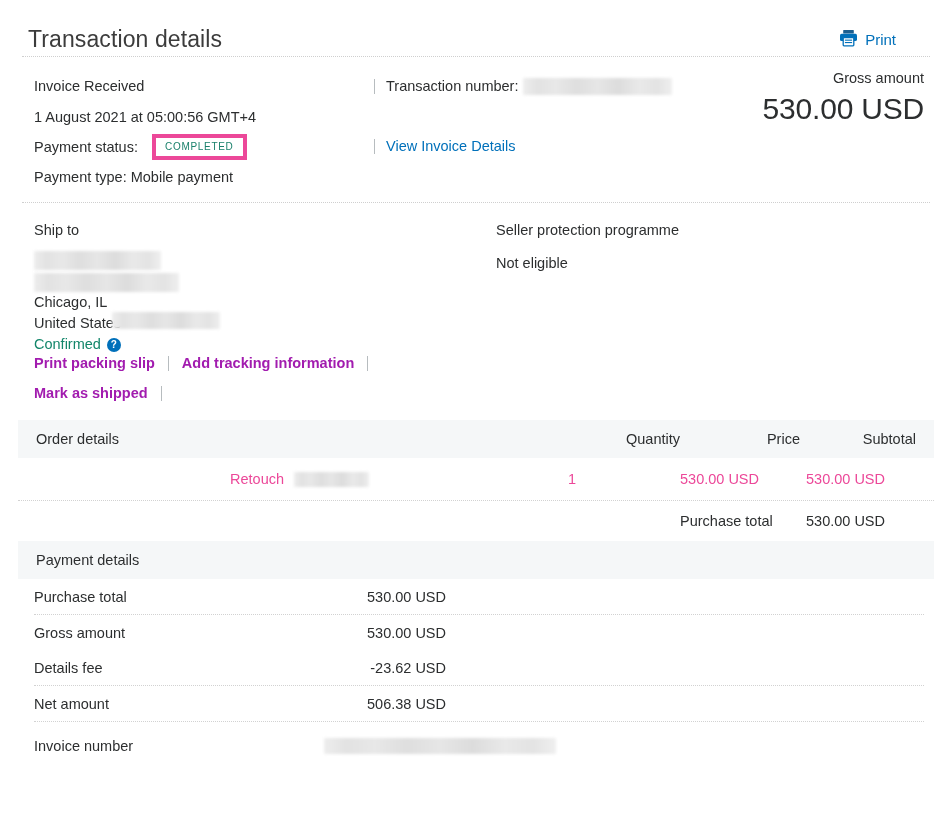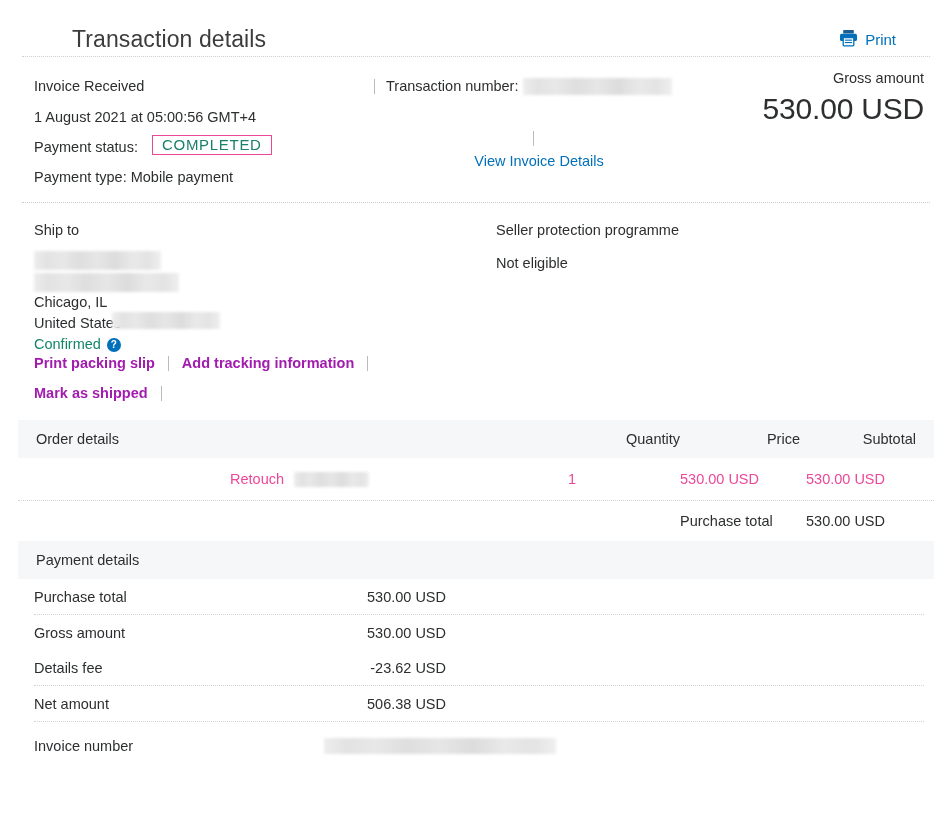--- a/index.html
+++ b/index.html
@@ -26,21 +26,20 @@
   }
 
   
   .header {
     display: flex;
     align-items: center;
     justify-content: space-between;
     padding: 22px 28px 0 28px;
     height: 56px;
     box-sizing: border-box;
-    margin-left: 44px;
   }
   .page-title {
     font-size: 23px;
     font-weight: 400;
     color: #3c3c3c;
     letter-spacing: 0.1px;
     line-height: 30px;
   }
   .print-link {
     display: flex;
@@ -71,23 +70,23 @@
   .summary-row {
     line-height: 30px;
     font-size: 14.5px;
     color: #2c2e2f;
   }
   .summary .line1 { margin-bottom: 1px; }
   .label-inline { color: #2c2e2f; }
 
   .badge {
     display: inline-block;
-    border: 1px solid #ec4899;
+    border: 4px solid #ec4899;
     color: #19806b;
-    font-size: 15px;
+    font-size: 10px;
     letter-spacing: 0.7px;
     padding: 3px 9px 3px 9px;
     line-height: 12px;
     margin-left: 10px;
     vertical-align: 2px;
     background: #ffffff;
   }
 
   
   .mid-col {
@@ -104,21 +103,21 @@
     color: #2c2e2f;
   }
   .vbar {
     display: inline-block;
     width: 1px;
     height: 15px;
     background: #b7bcbf;
     margin-right: 11px;
     flex: none;
   }
-  .mid-item.invoice-link { margin-top: 30px; flex-direction: column; }
+  .mid-item.invoice-link { margin-top: 30px; }
   .link-blue {
     color: #0070ba;
     cursor: pointer;
     text-decoration: none;
   }
 
   
   .redact {
     display: inline-block;
     background: linear-gradient(90deg,

